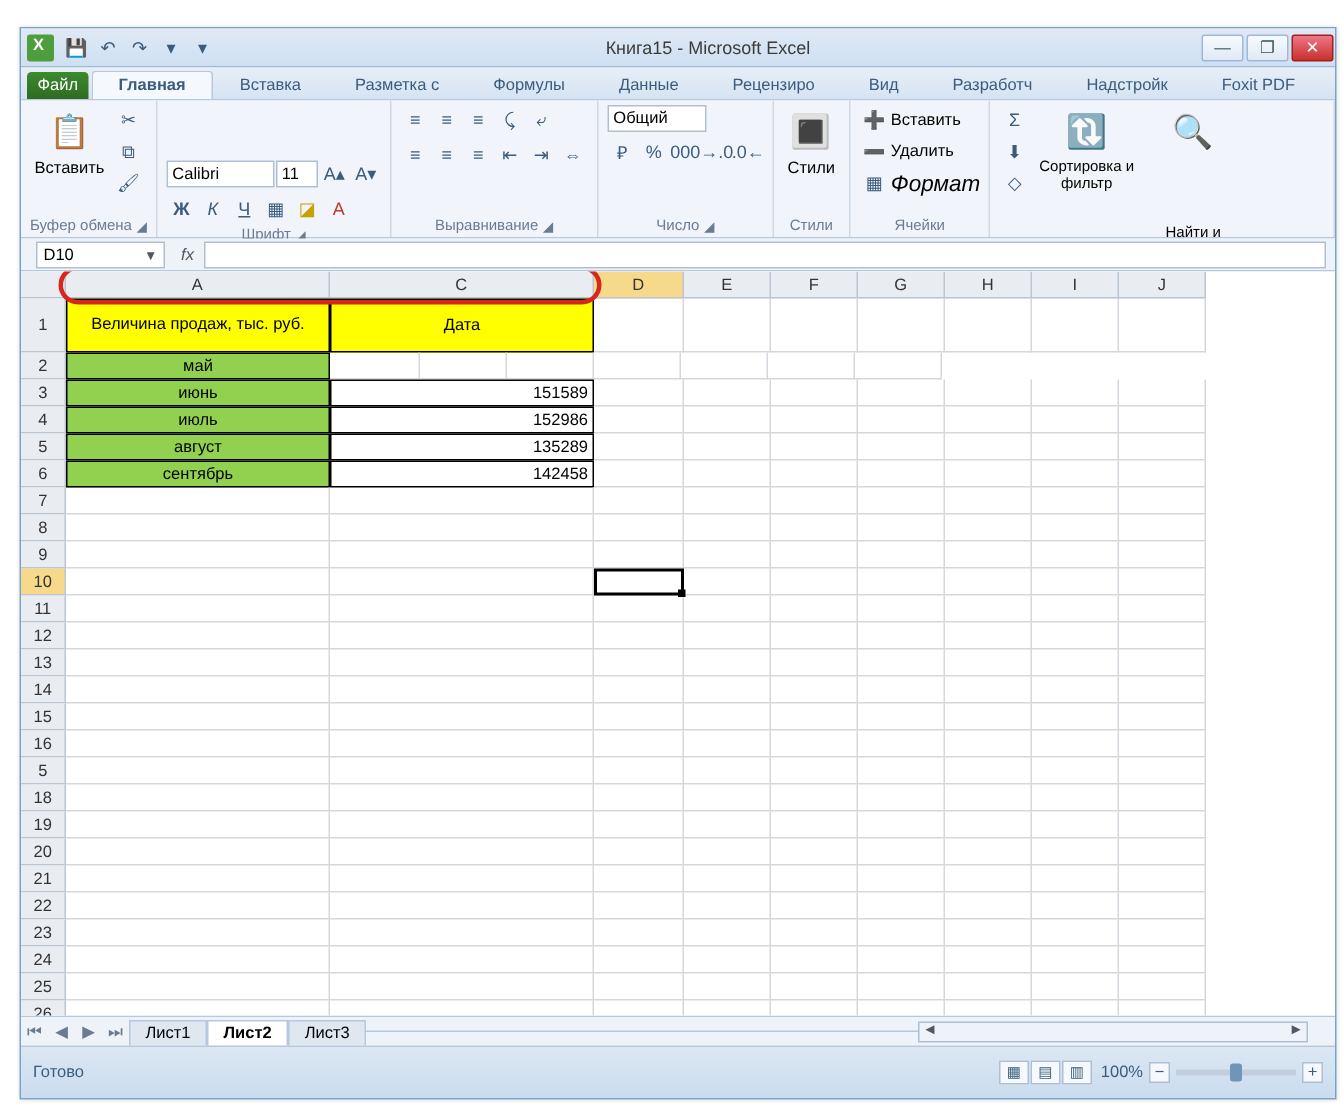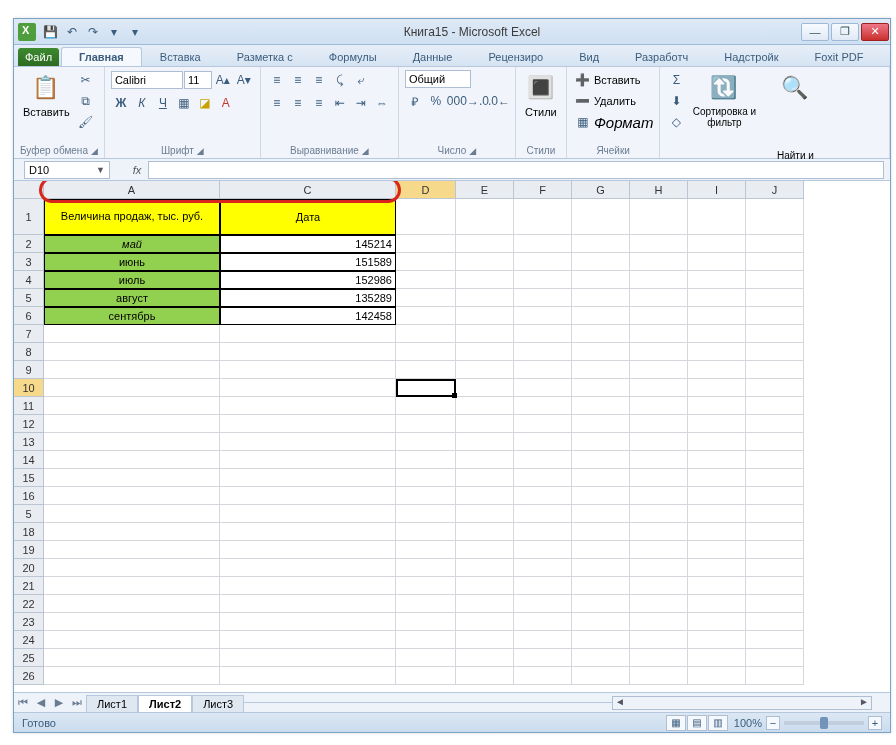--- a/index.html
+++ b/index.html
@@ -37,21 +37,21 @@
 .group-label .dialog-launch { font-size:9px; color:#6a7c92;}
 .big-btn { display:flex; flex-direction:column; align-items:center; gap:2px; padding:2px 3px; }
 .big-btn .ico { width:32px; height:32px; display:flex; align-items:center; justify-content:center; font-size:22px;}
 .small-btn { width:20px; height:20px; display:flex; align-items:center; justify-content:center; font-size:12px; color:#3b5c7c;}
 .vstack { display:flex; flex-direction:column; gap:1px;}
 .hstack { display:flex; gap:1px; align-items:center;}
 select.fake, input.fake { font-size:11px; border:1px solid #aebfd3; background:#fff; height:18px; padding:0 3px;}
 
 
 .formula-bar { height:22px; border-bottom:1px solid #b5c8dd; display:flex; align-items:center; background:#eef3fa; font-size:11px;}
-.name-box { width:86px; border:1px solid #aebfd3; background:#fff; margin:0 16px 0 10px; height:18px; display:flex; align-items:center; padding:0 4px; justify-content:space-between;text-align:center;}
+.name-box { width:86px; border:1px solid #aebfd3; background:#fff; margin:0 4px 0 10px; height:18px; display:flex; align-items:center; padding:0 4px; justify-content:space-between;text-align:center;}
 .name-box .dd { font-size:9px; color:#556;}
 .fx-btn { width:22px; text-align:center; font-style:italic; color:#555;}
 .formula-input { flex:1; border:1px solid #aebfd3; background:#fff; height:18px; margin-right:6px;}
 
 
 .sheet-area { flex:1; position:relative; overflow:hidden; background:#fff;}
 .grid { position:absolute; inset:0; }
 .col-headers { display:flex; height:18px; position:absolute; top:0; left:0; right:0;}
 .corner { width:30px; background:#e9edf2; border-right:1px solid #bcc6d2; border-bottom:1px solid #bcc6d2;}
 .ch { background:#e9edf2; border-right:1px solid #bcc6d2; border-bottom:1px solid #bcc6d2; text-align:center; font-size:11px; color:#333; display:flex; align-items:center; justify-content:center;}
@@ -67,21 +67,21 @@
 .cell.hdr-yellow { background:#ffff00; border:1px solid #000; justify-content:center; font-weight:normal;}
 .cell.month { background:#92d050; border:1px solid #000; justify-content:center;}
 .cell.val { border:1px solid #000; justify-content:flex-end;}
 .active-cell { position:absolute; border:2px solid #000; pointer-events:none;}
 .active-cell::after { content:""; position:absolute; right:-3px; bottom:-3px; width:5px; height:5px; background:#000;}
 
 
 .highlight-oval { position:absolute; border:3px solid #d8261c; border-radius:14px; pointer-events:none;}
 
 
-.statusbar { height:20px; background:linear-gradient(#dce7f3,#cadcee); border-top:1px solid #b5c8dd; display:flex; align-items:center; font-size:11px; color:#3b5c7c;justify-content:center;}
+.statusbar { height:35px; background:linear-gradient(#dce7f3,#cadcee); border-top:1px solid #b5c8dd; display:flex; align-items:center; font-size:11px; color:#3b5c7c;justify-content:center;}
 .statusbar .status-text { padding-left:8px; flex:1;}
 .view-btns { display:flex; gap:1px; margin-right:6px;}
 .view-btn { width:20px; height:16px; border:1px solid #aebfd3; background:#f5f9fd; display:flex; align-items:center; justify-content:center; font-size:10px;}
 .zoom { display:flex; align-items:center; gap:4px; margin-right:8px;}
 .zoom .slider { width:80px; height:4px; background:#c2cedd; position:relative;}
 .zoom .slider::after { content:""; position:absolute; width:8px; height:12px; background:#7194b8; left:36px; top:-4px; border-radius:2px;}
 .zoom .btn { width:14px; height:14px; border:1px solid #aebfd3; background:#f5f9fd; text-align:center; line-height:12px;}
 
 
 .sheet-tabs { height:20px; background:#eef3fa; border-top:1px solid #b5c8dd; display:flex; align-items:center; font-size:11px;}
@@ -154,21 +154,21 @@
           <span class="small-btn">🖌</span>
         </div>
       </div>
       <div class="group-label">
           <span>Буфер обмена</span>
           <span class="dialog-launch">◢</span>
         </div>
     </div>
 
     <div class="group">
-      <div class="group-body vstack" style="gap:3px;">
+      <div class="group-body vstack" style="gap:3px;margin-top:36px;">
         <div class="hstack">
           <input class="fake" style="width: 72px;" value="Calibri">
           <input class="fake" style="width: 28px;" value="11">
           <span class="small-btn">A▴</span>
           <span class="small-btn">A▾</span>
         </div>
         <div class="hstack">
           <span class="small-btn" style="font-weight:bold">Ж</span>
           <span class="small-btn" style="font-style:italic">К</span>
           <span class="small-btn" style="text-decoration:underline">Ч</span>
@@ -332,22 +332,21 @@
             <div class="cell hdr-yellow" style="width: 176px;">Дата</div>
             <div class="cell" style="width: 60px;"></div>
             <div class="cell" style="width: 58px;"></div>
             <div class="cell" style="width: 58px;"></div>
             <div class="cell" style="width: 58px;"></div>
             <div class="cell" style="width: 58px;"></div>
             <div class="cell" style="width: 58px;"></div>
             <div class="cell" style="width: 58px;"></div>
           </div>
           <div class="row">
-            <div class="cell month" style="width: 176px; font-style: italic;">май</div>
-            <div class="cell val" style="width: 176px;">145214</div>
+            <div class="cell month" style="width: 176px;">май</div>
             <div class="cell" style="width: 60px;"></div>
             <div class="cell" style="width: 58px;"></div>
             <div class="cell" style="width: 58px;"></div>
             <div class="cell" style="width: 58px;"></div>
             <div class="cell" style="width: 58px;"></div>
             <div class="cell" style="width: 58px;"></div>
             <div class="cell" style="width: 58px;"></div>
           </div>
           <div class="row">
             <div class="cell month" style="width: 176px;">июнь</div>

